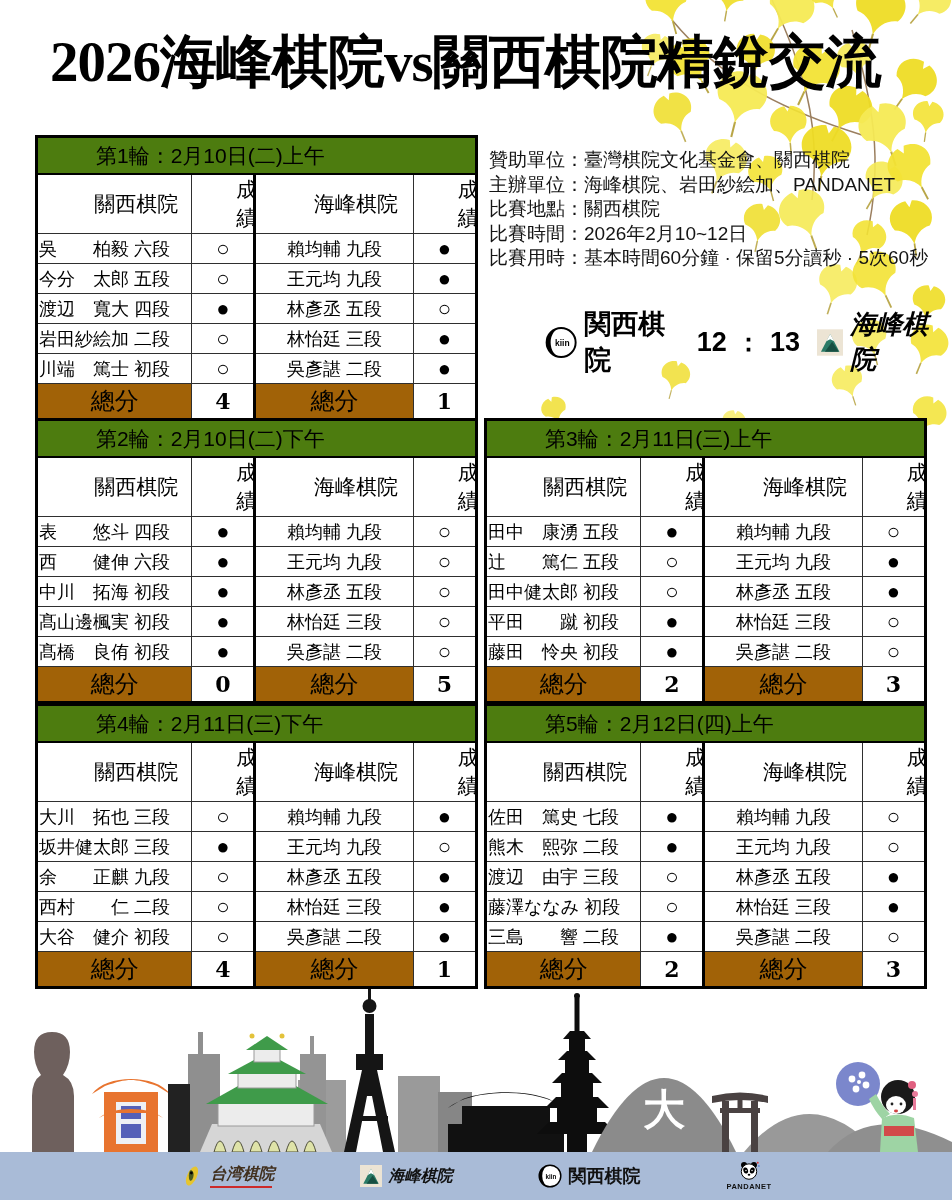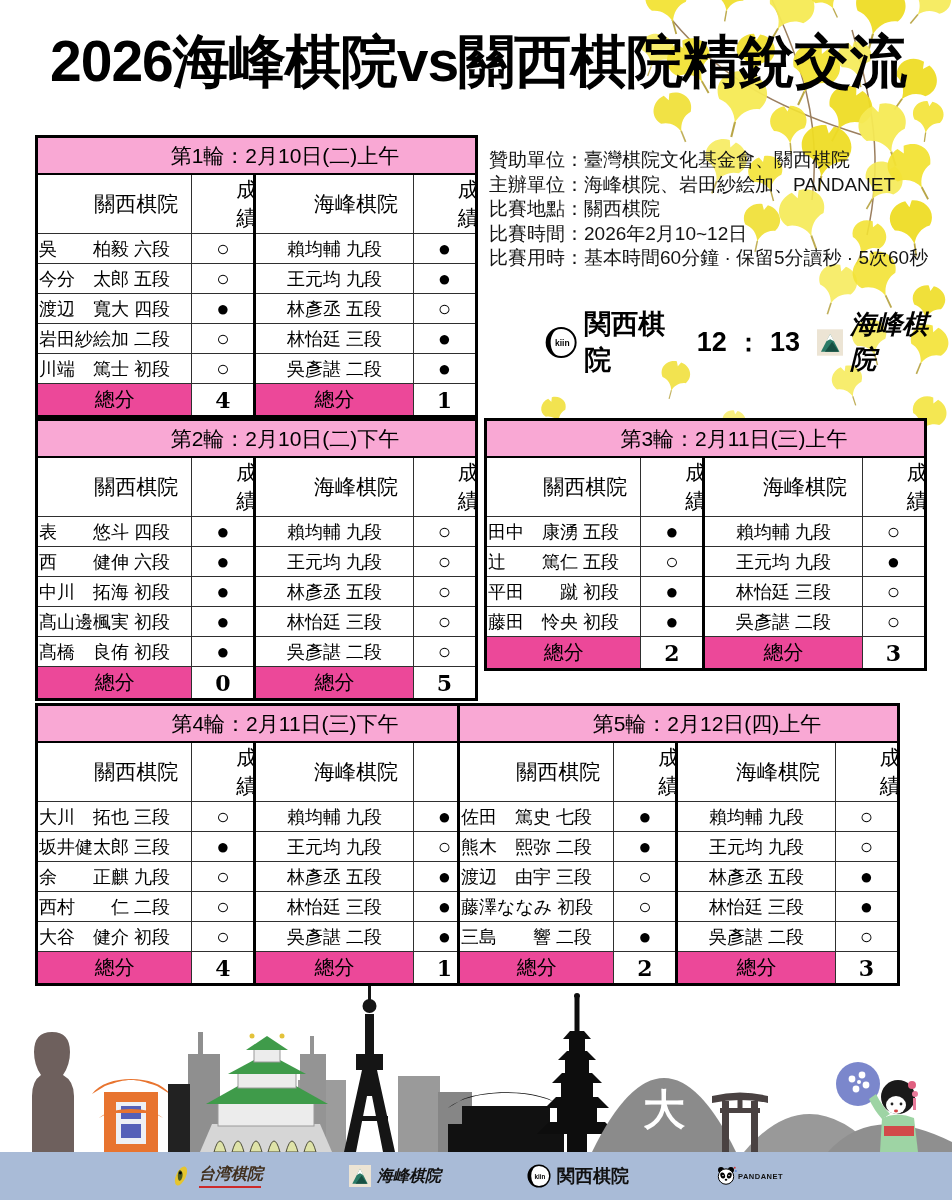--- a/index.html
+++ b/index.html
@@ -6,68 +6,68 @@
   body{
     width:952px;height:1200px;position:relative;overflow:hidden;
     background:#ffffff;font-family:"Liberation Sans",sans-serif;color:#000;
   }
   
   .ginkgo-decor{position:absolute;top:0;right:0;width:430px;height:450px;z-index:0;}
   
   .page-title{
     position:absolute;top:24px;left:50px;width:900px;z-index:2;
     font-size:57px;font-weight:900;letter-spacing:-1px;white-space:nowrap;
-    font-family:Liberation Sans, sans-serif;
+    font-family:Liberation Serif, serif;
   }
   
   .info-block{position:absolute;left:489px;top:148px;z-index:2;font-size:19px;line-height:24.6px;color:#141414;}
   .info-line{white-space:nowrap;}
   
   .scoreboard{position:absolute;left:545px;top:306px;z-index:2;display:flex;align-items:center;gap:7px;}
   .scoreboard .team-label{font-size:27px;font-weight:700;}
   .scoreboard .score-num{font-size:27px;font-weight:700;}
   .scoreboard .score-colon{font-size:25px;font-weight:700;margin:0 2px;}
   .kiin-badge{width:33px;height:33px;display:inline-block;}
   .hf-badge{width:27px;height:27px;display:inline-block;margin-left:10px;}
   .calligraphy{font-family:"DejaVu Serif",serif;font-style:italic;font-weight:700;font-size:26px;}
   
   .round-slot{position:absolute;z-index:2;}
   #slot-0{left:35px;top:135px;}
   #slot-1{left:35px;top:418px;}
   #slot-2{left:484px;top:418px;}
   #slot-3{left:35px;top:703px;}
-  #slot-4{left:457px;top:703px;}
+  #slot-4{left:484px;top:703px;}
   table.round-table{border-collapse:collapse;border:3px solid #000;background:#fff;table-layout:fixed;width:443px;}
   table.round-table td{border:1px solid #2f2f2f;overflow:hidden;}
   .round-title{
-    background:#f9a8d4;height:33px;font-size:21px;text-align:center;
+    background:#4d7c0f;height:33px;font-size:21px;text-align:left;
     padding-left:58px;border-bottom:2px solid #000 !important;white-space:nowrap;
   }
   .th{font-size:21px;text-align:center;height:34px;font-weight:400;padding-left:44px;}
   .data-row td{height:27px;}
   .kansai-name{text-align:left;font-size:18px;white-space:nowrap;}
   .haifeng-name{text-align:center;font-size:18px;white-space:nowrap;}
   .mark{text-align:center;font-size:22px;line-height:1;}
   .sep-r{border-right:3px solid #000 !important;}
-  .total-label{background:#ec4899;text-align:center;font-size:20px;height:29px;}
+  .total-label{background:#a16207;text-align:center;font-size:24px;height:29px;}
   .total-score{text-align:center;font-family:"DejaVu Serif",serif;font-weight:700;font-size:22px;}
   
   .skyline{position:absolute;left:0;top:984px;width:952px;height:168px;z-index:1;}
   
   .footer-band{
     position:absolute;left:0;bottom:0;width:952px;height:48px;background:#A9BBD7;z-index:3;
     display:flex;align-items:center;justify-content:center;gap:86px;
   }
   .footer-logo{display:flex;align-items:center;gap:6px;}
   .footer-logo svg{display:block;}
   .tw-label{font-size:16px;font-weight:700;font-style:italic;color:#41301f;font-family:"DejaVu Serif",serif;}
   .tw-caption{width:62px;height:2px;background:#cc2a2a;margin-top:1px;}
   .hf-label{font-size:16px;font-weight:700;font-style:italic;color:#111;font-family:"DejaVu Serif",serif;}
   .kiin-label{font-size:18px;font-weight:800;color:#111;}
-  .panda-col{display:flex;flex-direction:row;align-items:center;gap:1px;}
+  .panda-col{display:flex;flex-direction:column;align-items:center;gap:1px;}
   .panda-label{font-size:7.5px;font-weight:800;letter-spacing:0.5px;color:#111;}
 </style>
 </head>
 <body>
 
 <svg class="ginkgo-decor" viewBox="0 0 430 450" xmlns="http://www.w3.org/2000/svg">
   <defs>
     <g id="gl">
       <path d="M0 3 L0 15" stroke="#b5a13e" stroke-width="1.6" fill="none"></path>
       <path d="M0 4 C -2 -4 -8 -10 -16 -11 C -24 -22 -16 -35 -3 -36 L0 -30 L3 -36 C 16 -35 24 -22 16 -11 C 8 -10 2 -4 0 4 Z"></path>
@@ -282,20 +282,26 @@
       <td class="haifeng-name">賴均輔 九段</td>
       <td class="mark">○</td>
     </tr>
     <tr class="data-row">
       <td class="kansai-name">辻　　篤仁 五段</td>
       <td class="mark sep-r">○</td>
       <td class="haifeng-name">王元均 九段</td>
       <td class="mark">●</td>
     </tr>
     <tr class="data-row">
+      <td class="kansai-name">田中健太郎 初段</td>
+      <td class="mark sep-r">○</td>
+      <td class="haifeng-name">林彥丞 五段</td>
+      <td class="mark">●</td>
+    </tr>
+    <tr class="data-row">
       <td class="kansai-name">平田　　蹴 初段</td>
       <td class="mark sep-r">●</td>
       <td class="haifeng-name">林怡廷 三段</td>
       <td class="mark">○</td>
     </tr>
     <tr class="data-row">
       <td class="kansai-name">藤田　怜央 初段</td>
       <td class="mark sep-r">●</td>
       <td class="haifeng-name">吳彥諶 二段</td>
       <td class="mark">○</td>

